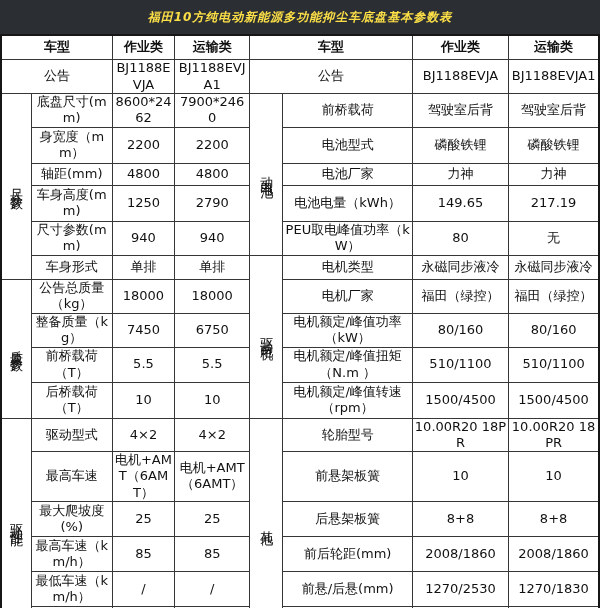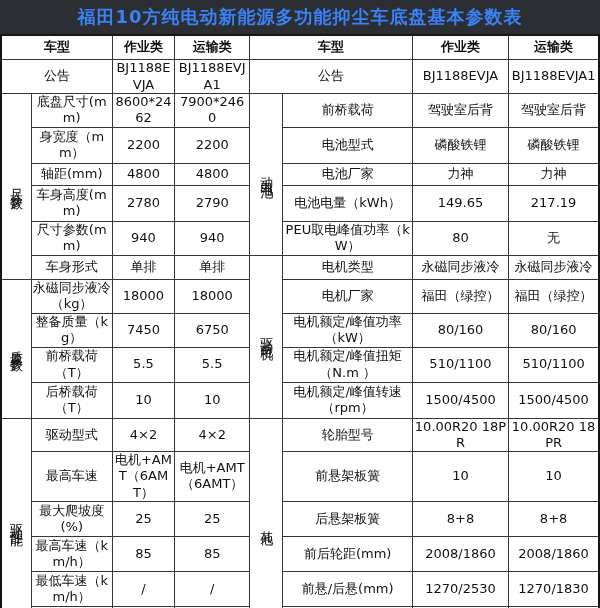--- a/index.html
+++ b/index.html
@@ -3,23 +3,23 @@
 <meta charset="utf-8">
 <style>
   html, body { margin:0; padding:0; background:#ffffff; }
   body {
     width:600px; height:608px; overflow:hidden;
     font-family:"DejaVu Sans", sans-serif;
     color:#111111;
   }
   .title-bar {
     width:600px; height:34px;
-    background:#2b2e33; color:#3b82f6;
+    background:#2b2e33; color:#fde047;
     display:flex; align-items:center; justify-content:center;
-    font-size:18px; font-weight:bold; letter-spacing:1px;
+    font-size:12px; font-weight:bold; letter-spacing:1px;font-style:italic;
   }
   table.params {
     width:600px; table-layout:fixed;
     border-collapse:collapse;
     border:2px solid #161616;
   }
   td {
     border:1px solid #363636;
     text-align:center; vertical-align:middle;
     font-size:13px; line-height:1.25;
@@ -97,21 +97,21 @@
     <td>轴距(mm)</td>
     <td>4800</td>
     <td>4800</td>
     <td>电池厂家</td>
     <td>力神</td>
     <td>力神</td>
   </tr>
 
   <tr style="height:36px">
     <td>车身高度(mm)</td>
-    <td>2780</td>
+    <td>1250</td>
     <td>2790</td>
     <td>电池电量（kWh）</td>
     <td>149.65</td>
     <td>217.19</td>
   </tr>
 
   <tr style="height:34px">
     <td>尺寸参数(mm)</td>
     <td>940</td>
     <td>940</td>
@@ -125,21 +125,21 @@
     <td>单排</td>
     <td>单排</td>
     <td class="gcell" rowspan="5"><span class="vtext">驱动电机</span></td>
     <td>电机类型</td>
     <td>永磁同步液冷</td>
     <td>永磁同步液冷</td>
   </tr>
 
   <tr style="height:34px">
     <td class="gcell" rowspan="4"><span class="vtext">质量参数</span></td>
-    <td>永磁同步液冷（kg）</td>
+    <td>公告总质量（kg）</td>
     <td>18000</td>
     <td>18000</td>
     <td>电机厂家</td>
     <td>福田（绿控）</td>
     <td>福田（绿控）</td>
   </tr>
 
   <tr style="height:34px">
     <td>整备质量（kg）</td>
     <td>7450</td>

